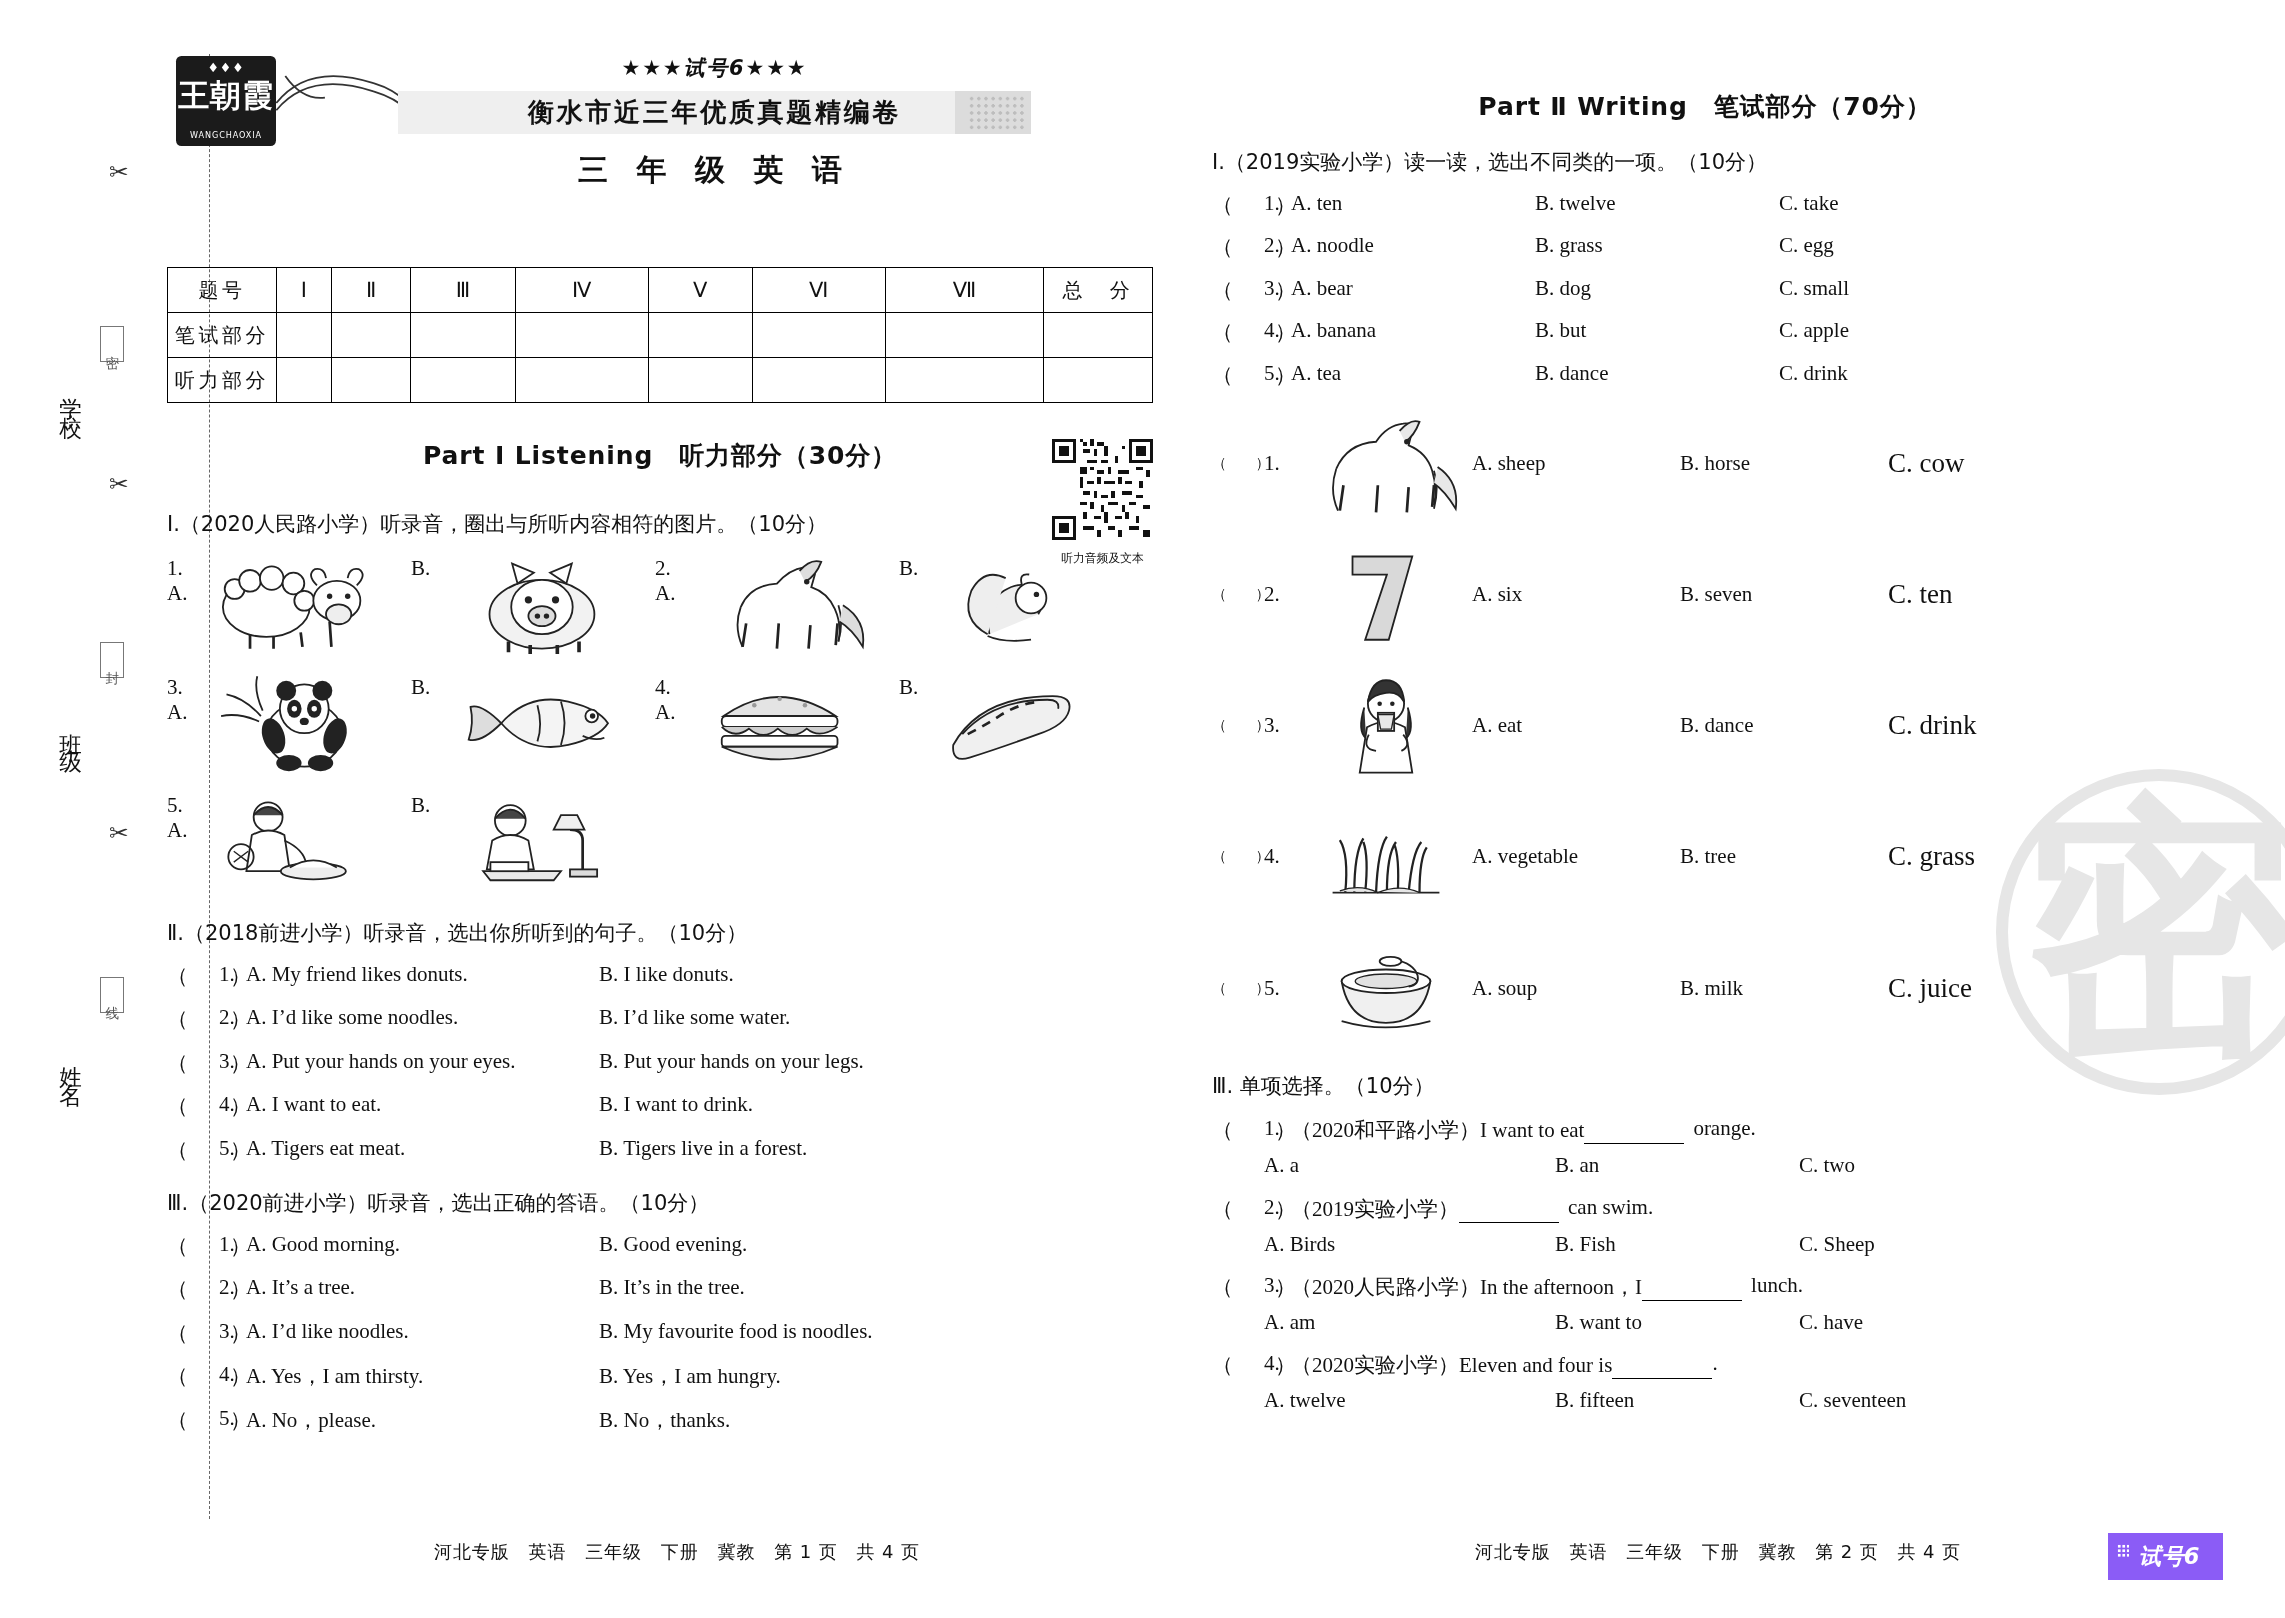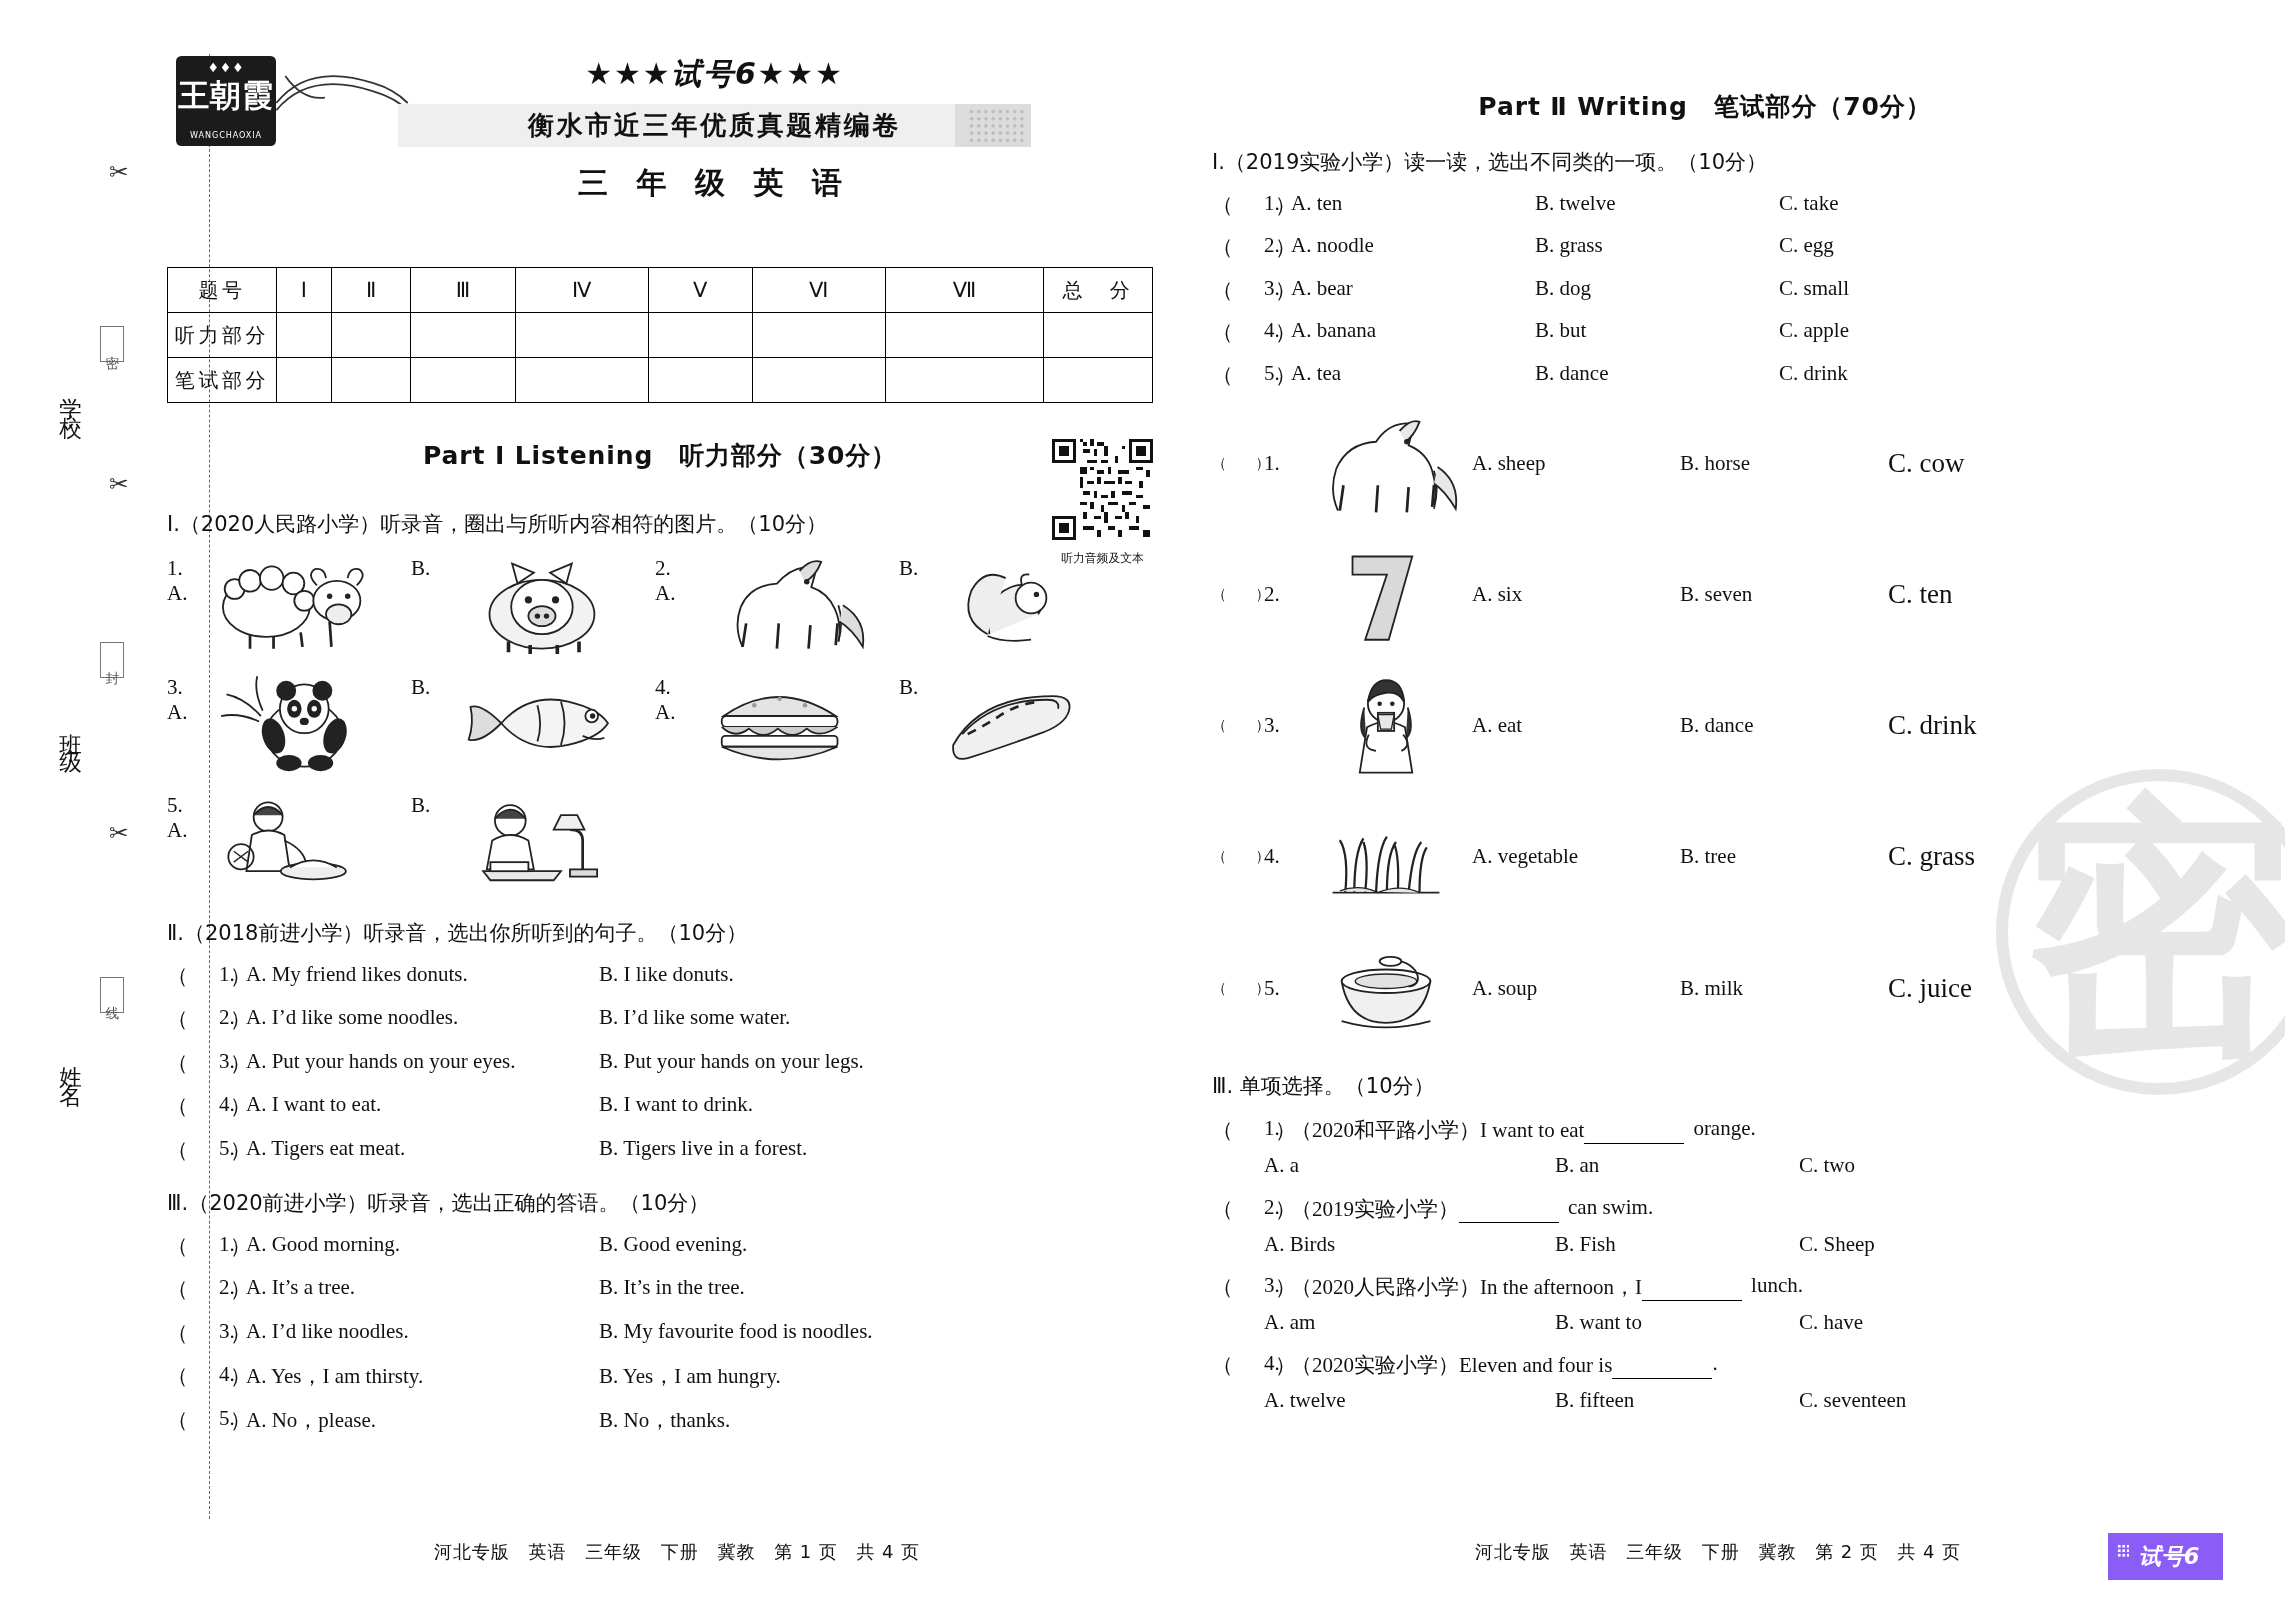--- a/index.html
+++ b/index.html
@@ -52,21 +52,21 @@
   .logo-seal .crown { font-size:12.7px; line-height:11px; letter-spacing:0.9px; }
   .logo-seal .big { font-size:31px; font-weight:bold; letter-spacing:0.9px; margin-top:1.8px;}
   .logo-seal .sub { font-size:8.1px; margin-top:13px; letter-spacing:0.9px; }
   .logo-ribbon {
     position:absolute; left:107px; top:11px; width:136px; height:54px;
   }
 
   
   .banner { position:absolute; left:398px; top:54px; width:633px; }
   .banner-star {
-    text-align:center; font-size:30px; color:#111; letter-spacing:1.8px;
+    text-align:center; font-size:21px; color:#111; letter-spacing:1.8px;
     font-family:"DejaVu Sans", sans-serif; font-style:italic; font-weight:bold;
   }
   .banner-bar {
     margin-top:9px;
     height:43px;
     background: linear-gradient(to right, #efefef 0%, #efefef 88%, #dcdcdc 88%, #dcdcdc 100%);
     display:flex; align-items:center; justify-content:center;
     position:relative;
   }
   .banner-bar-text {
@@ -213,32 +213,32 @@
       <td class="rn">Ⅰ</td>
       <td class="rn">Ⅱ</td>
       <td class="rn">Ⅲ</td>
       <td class="rn">Ⅳ</td>
       <td class="rn">Ⅴ</td>
       <td class="rn">Ⅵ</td>
       <td class="rn">Ⅶ</td>
       <td class="head">总　分</td>
     </tr>
     <tr>
-      <td class="head">听力部分</td>
+      <td class="head">笔试部分</td>
       <td></td>
           <td></td>
       <td></td>
           <td></td>
       <td></td>
           <td></td>
       <td></td>
           <td></td>
     </tr>
     <tr>
-      <td class="head">笔试部分</td>
+      <td class="head">听力部分</td>
       <td></td>
           <td></td>
       <td></td>
           <td></td>
       <td></td>
           <td></td>
       <td></td>
           <td></td>
     </tr>
   </tbody>

